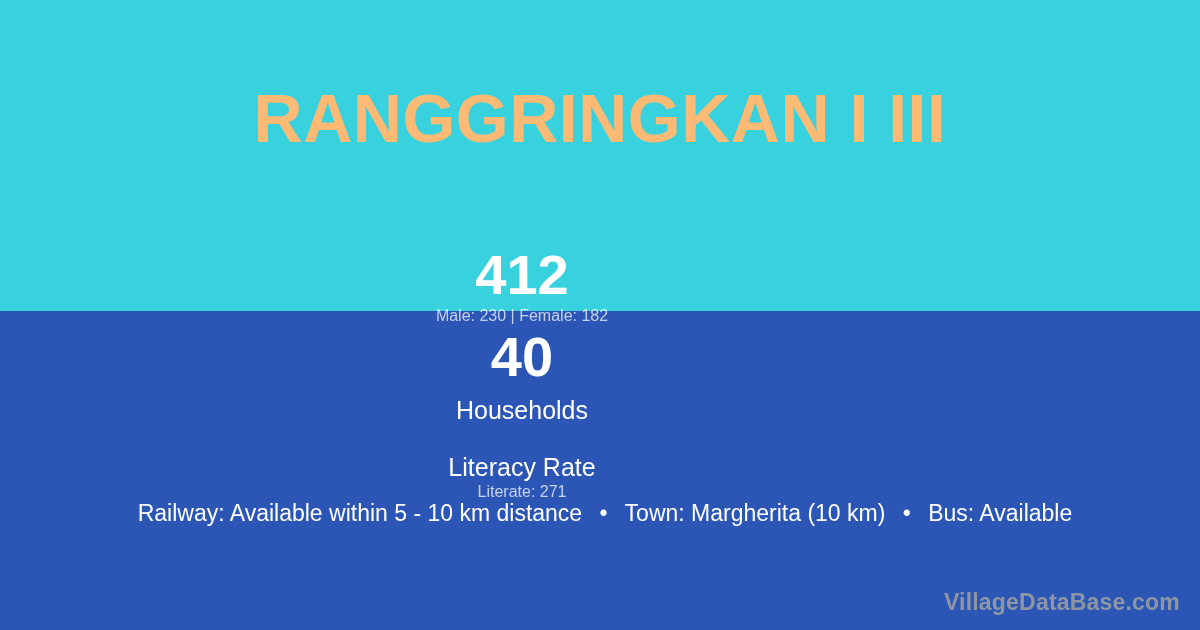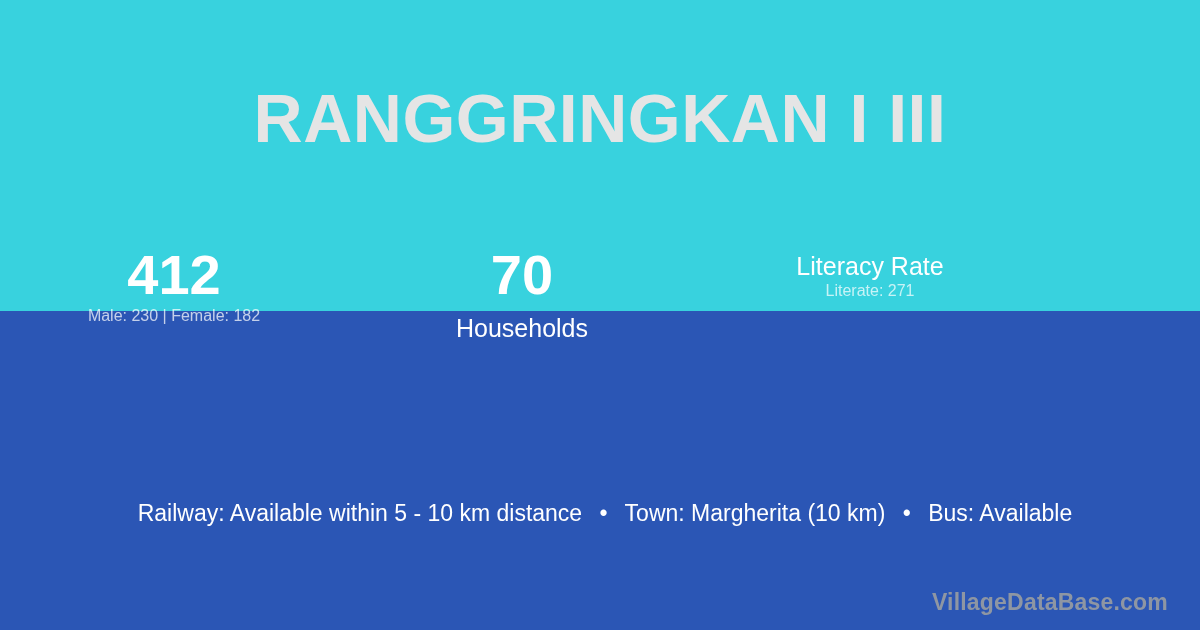--- a/index.html
+++ b/index.html
@@ -46,21 +46,21 @@
     width:1200px;
     text-align:center;
     z-index:3;
   }
 
   .title {
     margin-top:82px;
     font-size:68px;
     font-weight:bold;
     letter-spacing:0.5px;
-    color:#e5e5e5;
+    color:#fdba74;
     line-height:1.08;
     white-space:nowrap;
   }
 
   .subtitle {
     margin-top:12px;
     font-size:27px;
     font-weight:normal;
     color:#ffffff;
     letter-spacing:0.2px;
@@ -68,20 +68,21 @@
   }
 
   
   .stats {
     position:absolute;
     top:244px;
     left:0;
     width:1044px;
     display:flex;
     z-index:4;
+    flex-direction:column;
   }
 
   .stat {
     flex:1 1 0;
     text-align:center;
   }
 
   .stat-value {
     font-size:56px;
     font-weight:bold;
@@ -121,21 +122,21 @@
   }
   .info-sep {
     display:inline-block;
     padding:0 11px;
     color:#ffffff;
   }
 
   
   .watermark {
     position:absolute;
-    right:32px;
+    right:20px;
     bottom:14px;
     font-size:23px;
     font-weight:bold;
     color:#8e96a3;
     letter-spacing:0.2px;
     z-index:4;
     text-align:center;
   }
 </style>
 </head>
@@ -151,21 +152,21 @@
   </div>
 
   <div class="stats">
 
     <div class="stat">
       <div class="stat-value">412</div>
       <div class="stat-sub">Male: 230 | Female: 182</div>
     </div>
 
     <div class="stat">
-      <div class="stat-value">70</div>
+      <div class="stat-value">40</div>
       <div class="stat-label">Households</div>
       <div class="stat-sub"></div>
     </div>
 
     <div class="stat">
       <div class="stat-label">Literacy Rate</div>
       <div class="stat-sub">Literate: 271</div>
     </div>
 
   </div>

